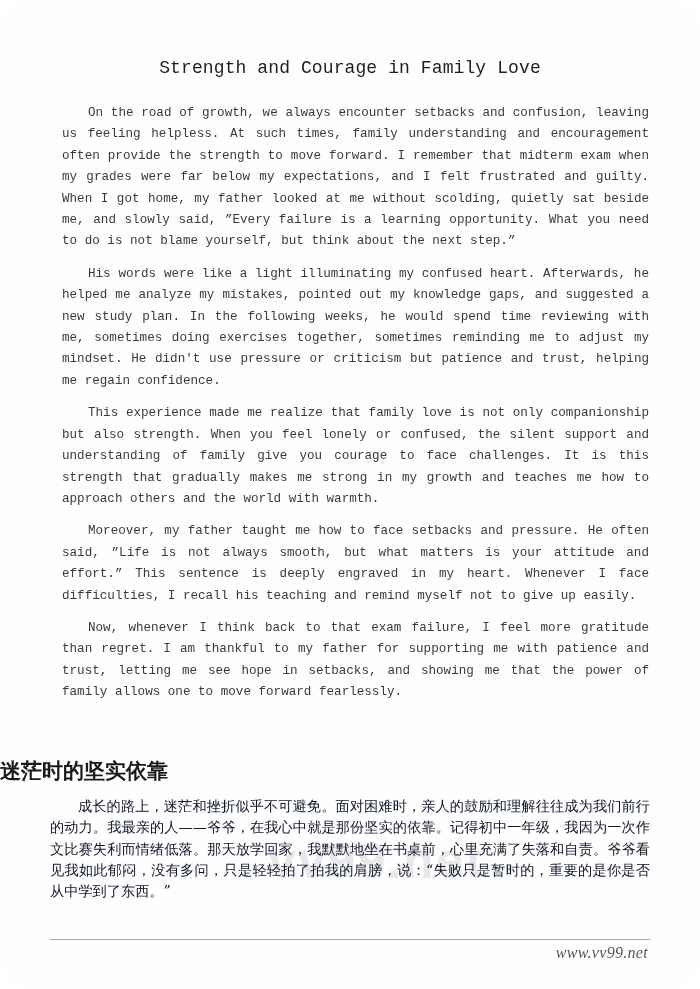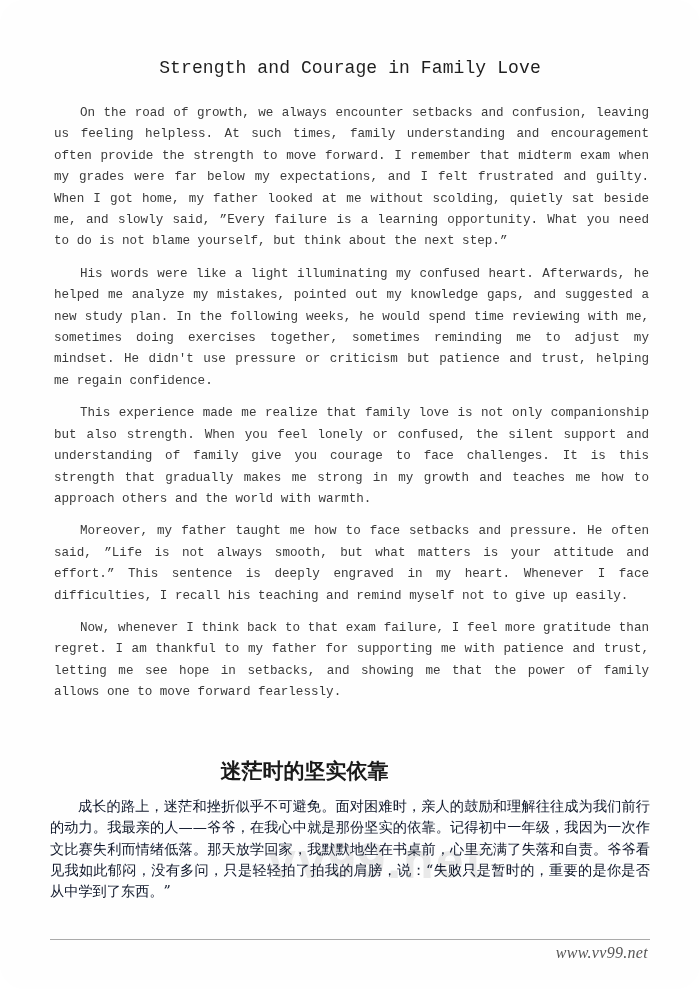--- a/index.html
+++ b/index.html
@@ -39,29 +39,29 @@
     top: 103px;
     left: 50px;
     width: 599px;
     font-family: "Liberation Mono", "DejaVu Sans Mono", monospace;
     font-size: 12.6px;
     line-height: 21.4px;
     color: #3a3a3a;
     text-align: justify;
   }
   .en-body p {
-    margin: 0 0 11px 4px;
+    margin: 0 0 11px 12px;
     text-indent: 26px;
   }
   .zh-title {
     position: absolute;
     top: 757px;
     left: 0;
     width: 609px;
-    text-align: center;
+    text-align: left;
     font-family: "DejaVu Sans", sans-serif;
     font-size: 21px;
     font-weight: bold;
     color: #1a1a1a;
     margin: 0;
   }
   .zh-body {
     position: absolute;
     top: 796px;
     left: 50px;

